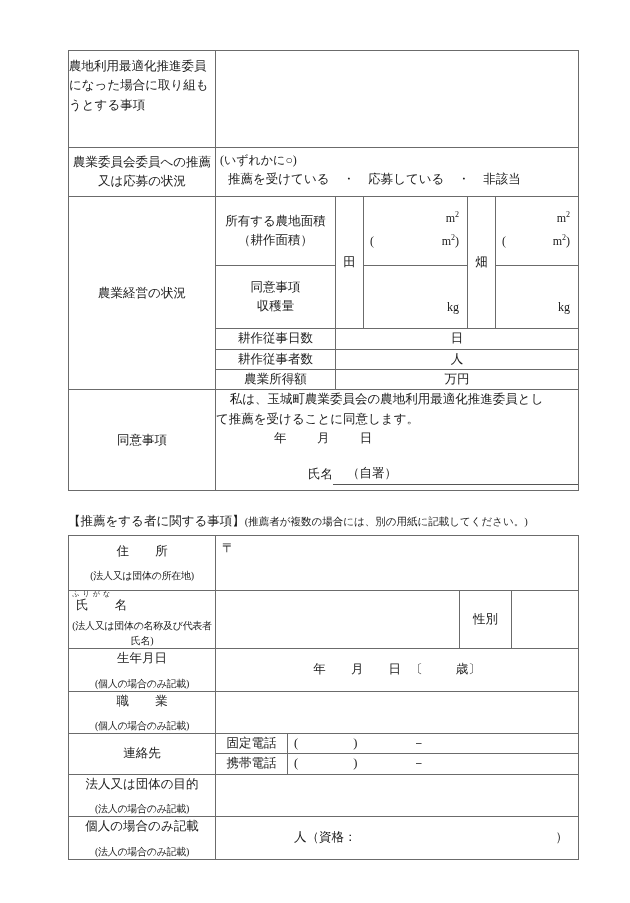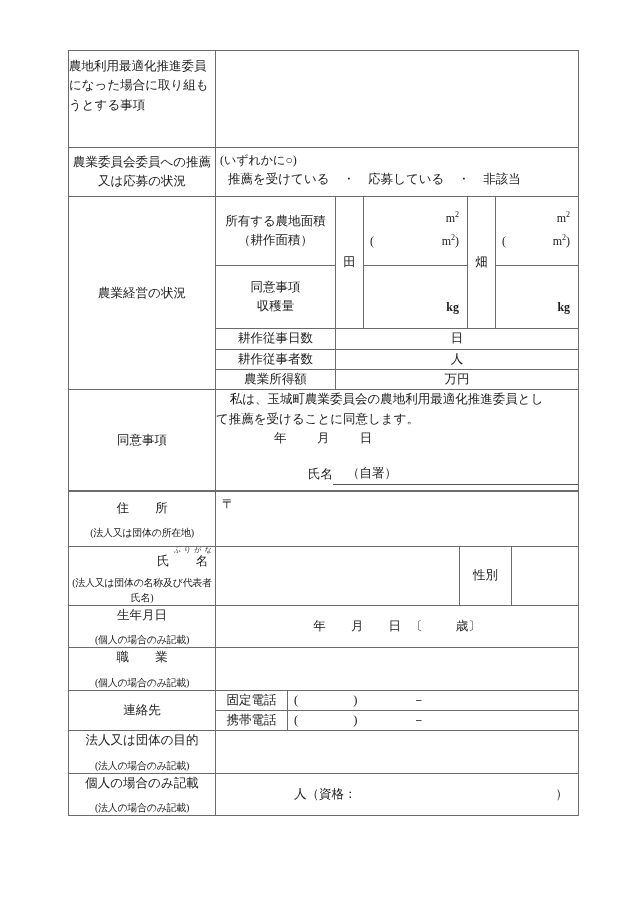--- a/index.html
+++ b/index.html
@@ -85,21 +85,20 @@
     text-align: right;
     padding: 6px 8px 4px 0;
     font-size: 12px;
   }
   .unit-paren .op { float: left; padding-left: 6px; }
   .unit-bottom {
     display: block;
     text-align: right;
     padding: 22px 8px 2px 0;
     font-size: 12px;
-    font-weight: bold;
   }
   sup.sq { font-size: 8px; vertical-align: super; }
 
   .row-unit {
     text-align: center;
     padding: 3px 0;
     font-size: 12.5px;
   }
 
   
@@ -143,21 +142,21 @@
   .sec2-title .note { font-size: 10.5px; }
 
   .post-mark {
     display: block;
     padding: 3px 0 0 6px;
     font-size: 12.5px;
   }
 
   .furigana-wrap {
     display: block;
-    text-align: right;
+    text-align: left;
     line-height: 1;
   }
   .furigana {
     display: block;
     font-size: 7px;
     letter-spacing: 0.45em;
     padding-left: 0.45em;
     margin-bottom: 1px;
   }
 
@@ -287,20 +286,23 @@
         <div class="signline">
           <span class="nm">氏名</span>
           <span class="jisho">（自署）</span>
           <span class="rule"></span>
         </div>
       </td>
     </tr>
   </tbody>
     </table>
 
+  <div class="sec2-title">
+    <span>【推薦をする者に関する事項】</span><span class="note">(推薦者が複数の場合には、別の用紙に記載してください。)</span>
+  </div>
 
   <table class="form">
     <colgroup>
       <col style="width:147px">
       <col style="width:72px">
       <col style="width:172px">
       <col style="width:52px">
       <col style="width:67px">
     </colgroup>
 

